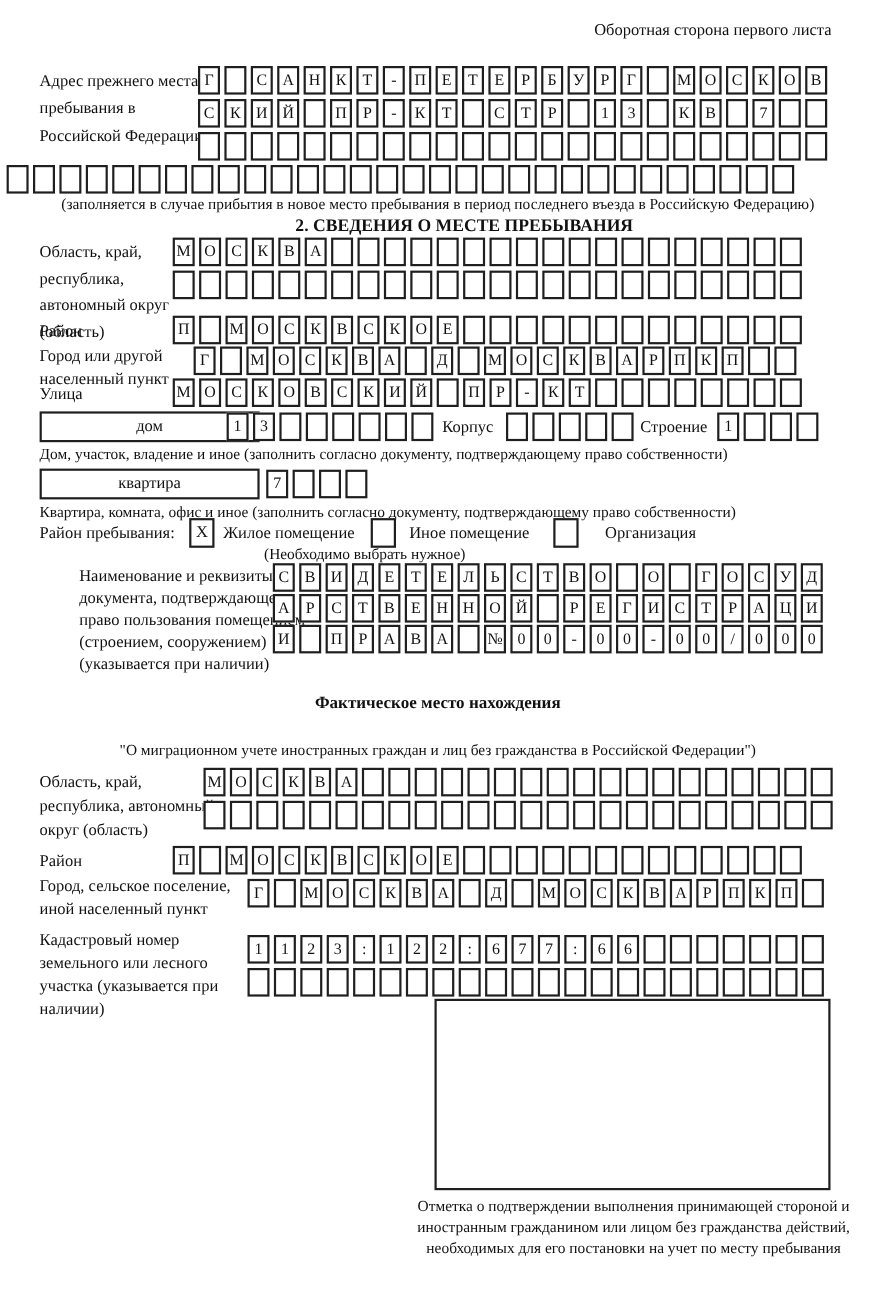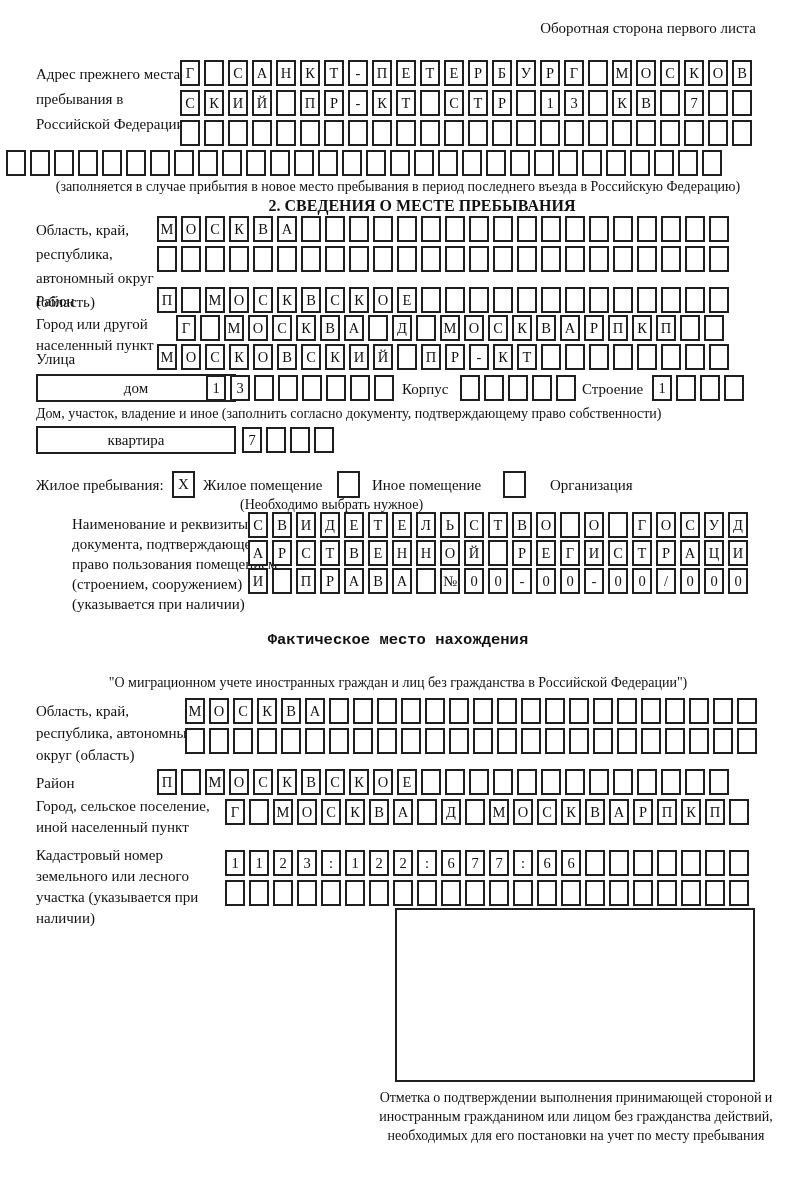--- a/index.html
+++ b/index.html
@@ -13,21 +13,21 @@
   .cellrow{display:flex;gap:4px;}
   .cell{box-sizing:border-box;flex:0 0 20px;width:20px;height:26px;border:2px solid #1f1f1f;
         display:flex;align-items:center;justify-content:center;font-size:14.5px;background:#fff;}
   .wbox{box-sizing:border-box;border:2px solid #1f1f1f;height:28px;background:#fff;
         display:flex;align-items:center;justify-content:center;font-size:15px;}
   .checkbox{box-sizing:border-box;width:23px;height:27px;border:2px solid #1f1f1f;background:#fff;
         display:flex;align-items:center;justify-content:center;font-size:15px;}
   .note{font-size:14px;color:#111;}
   .center{left:0;right:4px;text-align:center;}
   .h2{font-weight:bold;font-size:16px;}
-  .h3{font-weight:bold;font-size:15.5px;font-family:Liberation Mono, monospace;}
+  .h3{font-weight:bold;font-size:15.5px;}
   .stampbox{box-sizing:border-box;border:2px solid #1f1f1f;background:#fff;}
   .stampcap{font-size:14px;line-height:19px;text-align:center;}
 </style>
 </head>
 <body>
 
 <div class="page">
 
   <div class="abs note" style="top:20px;right:44px;font-size:15px;">Оборотная сторона первого листа</div>
 
@@ -311,22 +311,23 @@
     </div>
   <div class="abs note" style="left:36px;top:406px;">Дом, участок, владение и иное (заполнить согласно документу, подтверждающему право собственности)</div>
 
   <div class="abs wbox" style="left:36px;top:426px;width:200px;">квартира</div>
   <div class="abs cellrow" style="left:242px;top:427px;">
       <span class="cell">7</span>
       <span class="cell"></span>
       <span class="cell"></span>
       <span class="cell"></span>
     </div>
-
-  <div class="abs lbl" style="left:36px;top:475px;">Жилое пребывания:</div>
+  <div class="abs note" style="left:36px;top:459px;">Квартира, комната, офис и иное (заполнить согласно документу, подтверждающему право собственности)</div>
+
+  <div class="abs lbl" style="left:36px;top:475px;">Район пребывания:</div>
   <div class="abs checkbox" style="left:172px;top:471px;">X</div>
   <div class="abs lbl" style="left:203px;top:475px;">Жилое помещение</div>
   <div class="abs checkbox" style="left:337px;top:471px;"></div>
   <div class="abs lbl" style="left:372px;top:475px;">Иное помещение</div>
   <div class="abs checkbox" style="left:503px;top:471px;"></div>
   <div class="abs lbl" style="left:550px;top:475px;">Организация</div>
   <div class="abs note" style="left:240px;top:497px;">(Необходимо выбрать нужное)</div>
 
   <div class="abs lbl lh20" style="left:36px;top:514px;width:208px;margin-left:36px;">Наименование и реквизиты документа, подтверждающего право пользования помещением (строением, сооружением) (указывается при наличии)</div>
   <div class="abs cellrow" style="left:248px;top:512px;">

